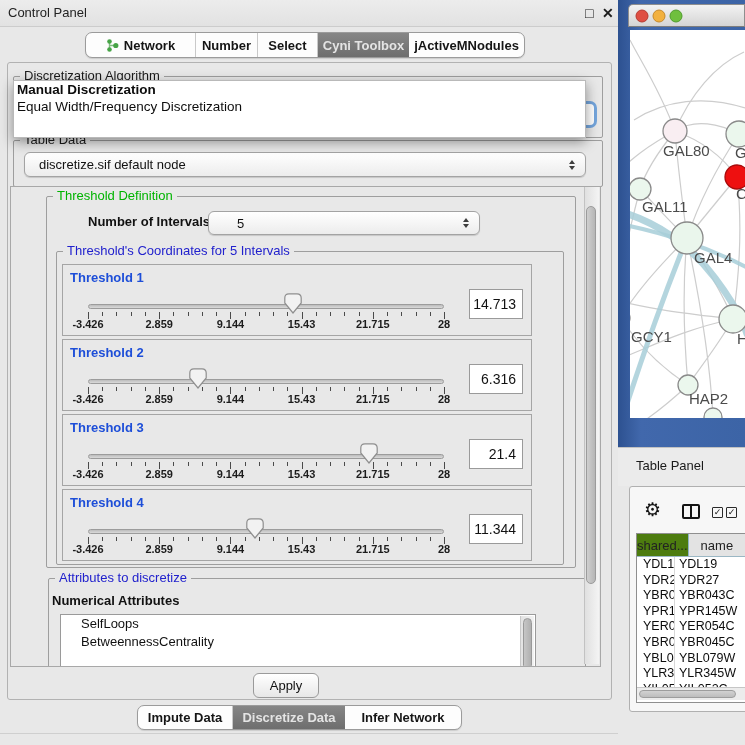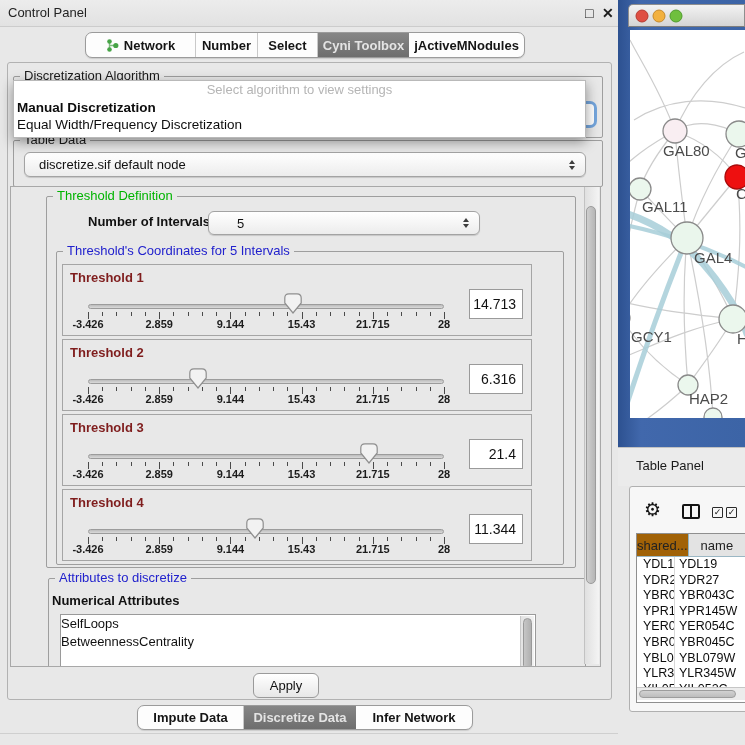--- a/index.html
+++ b/index.html
@@ -48,32 +48,32 @@
 
   
   .scrollpane{left:10px;top:186px;width:589px;height:479px;border:1px solid #a8a8a8;overflow:hidden;}
   .vchannel{position:absolute;left:573px;top:0;width:14px;height:477px;
             background:linear-gradient(to right,#e0e0e0,#f4f4f4);border-left:1px solid #c2c2c2;}
   .vthumb{position:absolute;left:575px;top:19px;width:10px;height:378px;border-radius:6px;
           background:linear-gradient(90deg,#cfcfcf,#b6b6b6);border:1px solid #9b9b9b;box-sizing:border-box;}
 
   
   .tbox{position:absolute;left:51px;width:470px;height:72px;border:1px solid #a5a5a5;background:#e8e8e8;box-sizing:border-box;}
-  .tlabel{position:absolute;left:7px;top:5px;font-size:13px;font-weight:bold;color:#7f1d1d;}
+  .tlabel{position:absolute;left:7px;top:5px;font-size:13px;font-weight:bold;color:#1d4ed8;}
   .track{position:absolute;left:25px;top:39px;width:356px;height:5px;border-radius:3px;
          background:linear-gradient(#bcbcbc,#dadada);border:1px solid #9c9c9c;box-sizing:border-box;}
   .tick{position:absolute;width:1px;background:#4a4a4a;}
   .scalelbl{position:absolute;top:53px;font-size:11px;font-weight:bold;color:#1c1c1c;transform:translateX(-50%);white-space:nowrap;}
   .thumb{position:absolute;top:28px;}
   .valuebox{position:absolute;left:406px;top:24px;width:54px;height:30px;background:#fff;border:1px solid #9a9a9a;
             font-size:14px;display:flex;align-items:center;justify-content:flex-end;padding-right:6px;box-sizing:border-box;}
 
   
   .listbox{position:absolute;background:#fff;border:1px solid #9a9a9a;box-sizing:border-box;overflow:hidden;}
-  .listitem{height:18px;line-height:18px;font-size:13px;color:#111;}
+  .listitem{height:18px;line-height:18px;font-size:13px;color:#111;margin-left:20px;}
   .lchannel{position:absolute;right:1px;top:1px;width:13px;background:linear-gradient(to right,#e3e3e3,#f2f2f2);border-left:1px solid #c9c9c9;}
   .lthumb{position:absolute;right:2px;top:2px;width:9px;border-radius:5px;background:linear-gradient(90deg,#c6c6c6,#b0b0b0);border:1px solid #999;box-sizing:border-box;}
 
   .btn{position:absolute;background:linear-gradient(#ffffff,#e7e7e7);border:1px solid #9a9a9a;border-radius:6px;
        font-size:13px;color:#111;display:flex;align-items:center;justify-content:center;}
   .divider{left:0;top:733px;width:618px;height:1px;background:#cfcfcf;}
 
   
   .netframe{left:618px;top:0;width:127px;height:447px;
             background:linear-gradient(90deg,#2d5190,#4168ac 18%,#3c64a6);}
@@ -135,21 +135,20 @@
     </div>
 
   <div class="abs outerpanel"></div>
 
   <div class="abs group" style="left:13px;top:76px;width:588px;height:60px;">
     <span class="gtitle t-dark">Discretization Algorithm</span>
   </div>
   <div class="abs focusring" style="left:24px;top:101px;width:573px;height:27px;box-sizing:border-box;"></div>
 
   <div class="abs popup">
-    <div class="popup-prompt">Select algorithm to view settings</div>
     <div id="popupOpts">
         <div class="popup-opt hl">Manual Discretization</div>
         <div class="popup-opt">Equal Width/Frequency Discretization</div>
       </div>
   </div>
 
   <div class="abs group" style="left:13px;top:140px;width:588px;height:45px;">
     <span class="gtitle t-dark">Table Data</span>
   </div>
   <div class="abs combo" style="left:24px;top:152px;width:562px;height:25px;padding-left:14px;">
@@ -351,21 +350,21 @@
         </div>
       </div>
 
     <div class="vchannel"></div>
     <div class="vthumb"></div>
   </div>
 
   <div class="btn abs" style="left:253px;top:673px;width:64px;height:23px;">Apply</div>
 
   <div class="abs tabbar" style="left:137px;top:705px;height:23px;" id="bottomTabs">
-      <div class="seg" style="width: 106px;">
+      <div class="seg" style="width: 95px;">
         <span>Impute Data</span>
       </div>
       <div class="seg sel" style="width: 112px;">
         <span>Discretize Data</span>
       </div>
       <div class="seg" style="width: 116px;">
         <span>Infer Network</span>
       </div>
     </div>
   <div class="abs divider"></div>
@@ -430,21 +429,21 @@
   <div class="abs spliticon">
       <div></div>
     </div>
   <div class="abs checks">
       <span class="chk">✓</span>
       <span class="chk">✓</span>
     </div>
 
   <div class="abs tviewport" id="nodeTable">
       <div class="thdr">
-        <div class="thcell" style="width: 82px; justify-content: center; background: #a16207; border-right: 1px solid rgb(143, 179, 195);">shared...</div>
+        <div class="thcell" style="width: 82px; justify-content: center; background: #4d7c0f; border-right: 1px solid rgb(143, 179, 195);">shared...</div>
         <div class="thcell" style="flex: 1 0 80px; padding-left: 12px; background: rgb(227, 227, 227);">name</div>
       </div>
       <div class="trow">
         <div class="tcell" style="width: 82px; padding-left: 6px; border-right: 1px solid rgb(216, 216, 216);">YDL19...</div>
         <div class="tcell" style="flex: 1 0 80px; padding-left: 4px;">YDL19</div>
       </div>
       <div class="trow">
         <div class="tcell" style="width: 82px; padding-left: 6px; border-right: 1px solid rgb(216, 216, 216);">YDR27...</div>
         <div class="tcell" style="flex: 1 0 80px; padding-left: 4px;">YDR27</div>
       </div>

